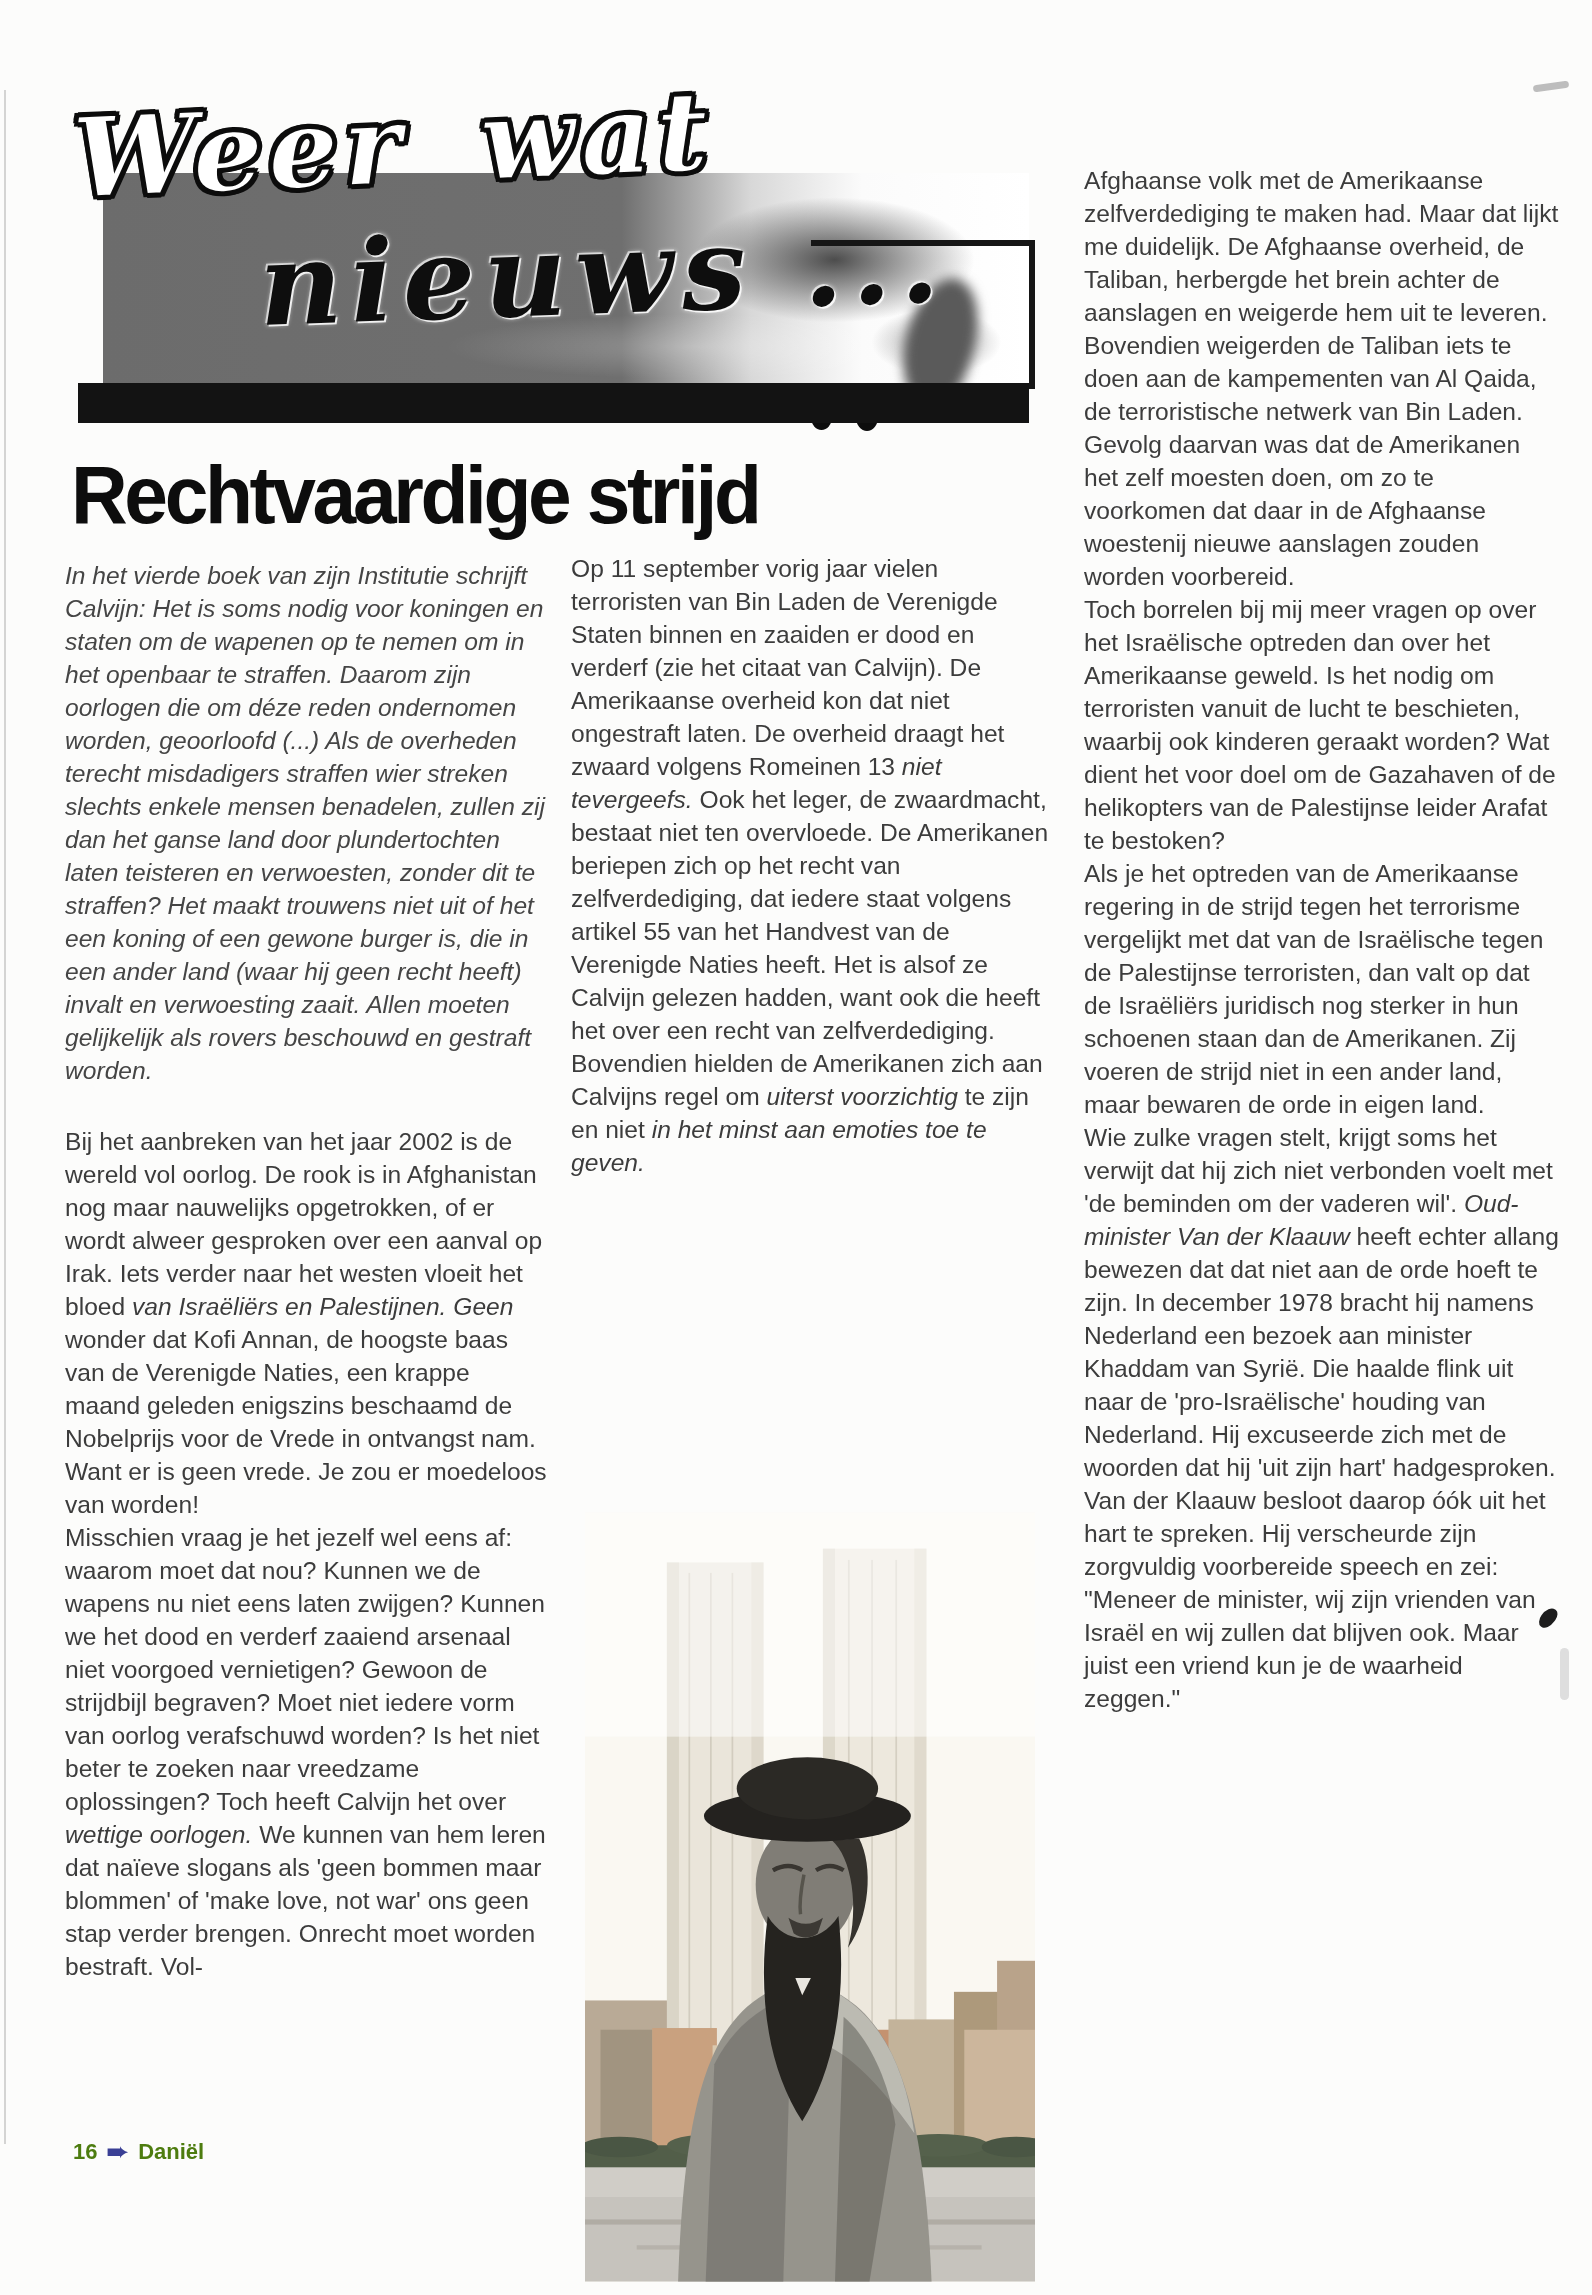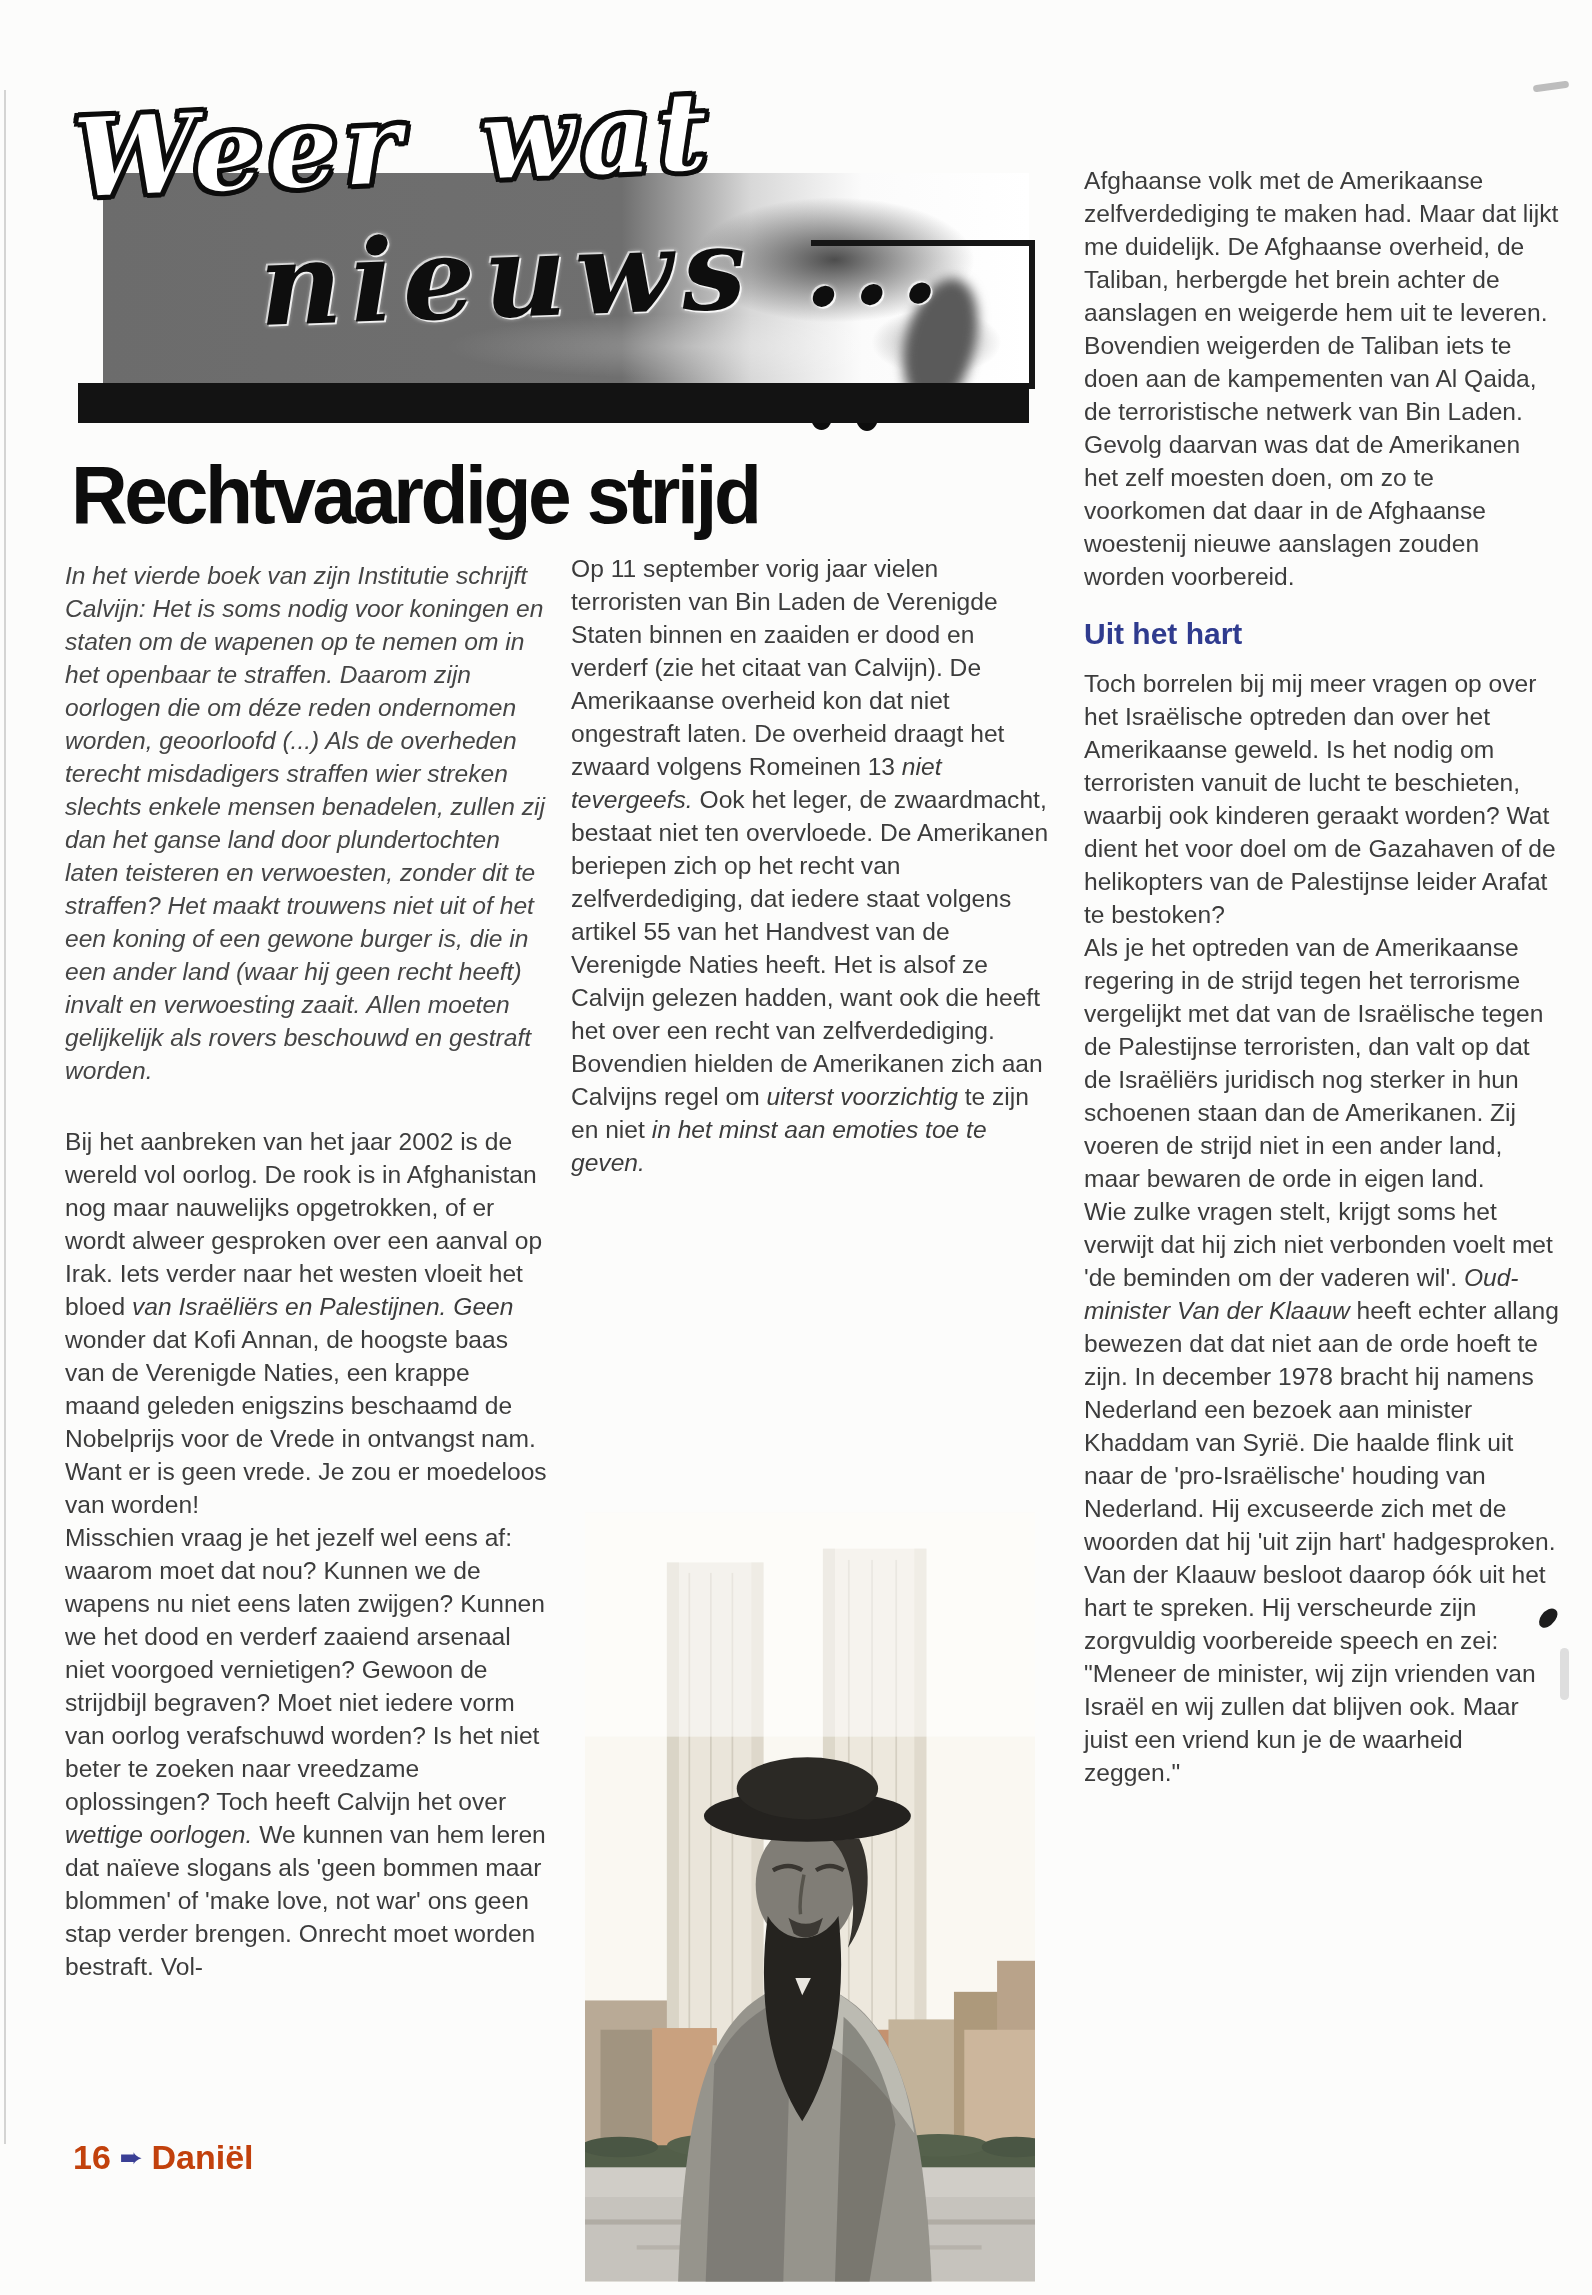--- a/index.html
+++ b/index.html
@@ -58,21 +58,21 @@
   .col3{left:1084px;top:164px;width:476px;}
   .body-p{margin:0;}
   .body-p .it{font-style:italic;}
   .body-p.intro{margin-bottom:38px;color:#454545;}
   .col-heading{font-size:30px;font-weight:700;color:#2f3b8e;margin:24px 0 17.3px 0;}
   .body-p.byline{margin-top:54px;text-align:right;font-style:italic;padding-right:3.5px;}
   
   .montage{position:absolute;left:585px;top:1512px;width:450px;height:770px;}
   
   .footer{position:absolute;left:73px;top:2138px;display:flex;align-items:center;gap:8.6px;}
-  .footer .pageno,.footer .mag{font-size:34px;font-weight:700;color:#c2410c;text-align:right;}
+  .footer .pageno,.footer .mag{font-size:22px;font-weight:700;color:#4d7c0f;text-align:right;}
   .footer .arrow{font-size:28px;color:#3a3f95;line-height:1;}
 </style>
 </head>
 <body>
 
 <div class="left-scan-line"></div>
 <div class="right-scan-dash"></div>
 <div class="ink-mark"></div>
 <div class="ink-smudge"></div>
 
@@ -93,21 +93,20 @@
 <div class="col col1">
     <p class="body-p intro"><span class="it">In het vierde boek van zijn Institutie schrijft Calvijn: Het is soms nodig voor koningen en staten om de wapenen op te nemen om in het openbaar te straffen. Daarom zijn oorlogen die om déze reden ondernomen worden, geoorloofd (...) Als de overheden terecht misdadigers straffen wier streken slechts enkele mensen benadelen, zullen zij dan het ganse land door plundertochten laten teisteren en verwoesten, zonder dit te straffen? Het maakt trouwens niet uit of het een koning of een gewone burger is, die in een ander land (waar hij geen recht heeft) invalt en verwoesting zaait. Allen moeten gelijkelijk als rovers beschouwd en gestraft worden.</span></p>
     <p class="body-p"><span>Bij het aanbreken van het jaar 2002 is de wereld vol oorlog. De rook is in Afghanistan nog maar nauwelijks opgetrokken, of er wordt alweer gesproken over een aanval op Irak. Iets verder naar het westen vloeit het bloed </span><span class="it">van Israëliërs en Palestijnen. Geen</span><span> wonder dat Kofi Annan, de hoogste baas van de Verenigde Naties, een krappe maand geleden enigszins beschaamd de Nobelprijs voor de Vrede in ontvangst nam. Want er is geen vrede. Je zou er moedeloos van worden!</span></p>
     <p class="body-p"><span>Misschien vraag je het jezelf wel eens af: waarom moet dat nou? Kunnen we de wapens nu niet eens laten zwijgen? Kunnen we het dood en verderf zaaiend arsenaal niet voorgoed vernietigen? Gewoon de strijdbijl begraven? Moet niet iedere vorm van oorlog verafschuwd worden? Is het niet beter te zoeken naar vreedzame oplossingen? Toch heeft Calvijn het over </span><span class="it">wettige oorlogen.</span><span> We kunnen van hem leren dat naïeve slogans als 'geen bommen maar blommen' of 'make love, not war' ons geen stap verder brengen. Onrecht moet worden bestraft. Vol-</span></p>
   </div>
 <div class="col col2">
     <p class="body-p"><span>Op 11 september vorig jaar vielen terroristen van Bin Laden de Verenigde Staten binnen en zaaiden er dood en verderf (zie het citaat van Calvijn). De Amerikaanse overheid kon dat niet ongestraft laten. De overheid draagt het zwaard volgens Romeinen 13 </span><span class="it">niet tevergeefs.</span><span> Ook het leger, de zwaardmacht, bestaat niet ten overvloede. De Amerikanen beriepen zich op het recht van zelfverdediging, dat iedere staat volgens artikel 55 van het Handvest van de Verenigde Naties heeft. Het is alsof ze Calvijn gelezen hadden, want ook die heeft het over een recht van zelfverdediging. Bovendien hielden de Amerikanen zich aan Calvijns regel om </span><span class="it">uiterst voorzichtig</span><span> te zijn en niet </span><span class="it">in het minst aan emoties toe te geven.</span></p>
   </div>
 <div class="col col3">
     <p class="body-p"><span>Afghaanse volk met de Amerikaanse zelfverdediging te maken had. Maar dat lijkt me duidelijk. De Afghaanse overheid, de Taliban, herbergde het brein achter de aanslagen en weigerde hem uit te leveren. Bovendien weigerden de Taliban iets te doen aan de kampementen van Al Qaida, de terroristische netwerk van Bin Laden. Gevolg daarvan was dat de Amerikanen het zelf moesten doen, om zo te voorkomen dat daar in de Afghaanse woestenij nieuwe aanslagen zouden worden voorbereid.</span></p>
-    <div class="col-heading">Uit het hart</div>
     <p class="body-p"><span>Toch borrelen bij mij meer vragen op over het Israëlische optreden dan over het Amerikaanse geweld. Is het nodig om terroristen vanuit de lucht te beschieten, waarbij ook kinderen geraakt worden? Wat dient het voor doel om de Gazahaven of de helikopters van de Palestijnse leider Arafat te bestoken?</span></p>
     <p class="body-p"><span>Als je het optreden van de Amerikaanse regering in de strijd tegen het terrorisme vergelijkt met dat van de Israëlische tegen de Palestijnse terroristen, dan valt op dat de Israëliërs juridisch nog sterker in hun schoenen staan dan de Amerikanen. Zij voeren de strijd niet in een ander land, maar bewaren de orde in eigen land.</span></p>
     <p class="body-p"><span>Wie zulke vragen stelt, krijgt soms het verwijt dat hij zich niet verbonden voelt met 'de beminden om der vaderen wil'. </span><span class="it">Oud-minister Van der Klaauw</span><span> heeft echter allang bewezen dat dat niet aan de orde hoeft te zijn. In december 1978 bracht hij namens Nederland een bezoek aan minister Khaddam van Syrië. Die haalde flink uit naar de 'pro-Israëlische' houding van Nederland. Hij excuseerde zich met de woorden dat hij 'uit zijn hart' hadgesproken. Van der Klaauw besloot daarop óók uit het hart te spreken. Hij verscheurde zijn zorgvuldig voorbereide speech en zei: "Meneer de minister, wij zijn vrienden van Israël en wij zullen dat blijven ook. Maar juist een vriend kun je de waarheid zeggen."</span></p>
   </div>
 
 <div class="montage">
   <svg width="450" height="770" viewBox="0 0 522 892" xmlns="http://www.w3.org/2000/svg">
     <rect x="0" y="0" width="522" height="892" fill="#faf8f2"></rect>
 
     <g>

